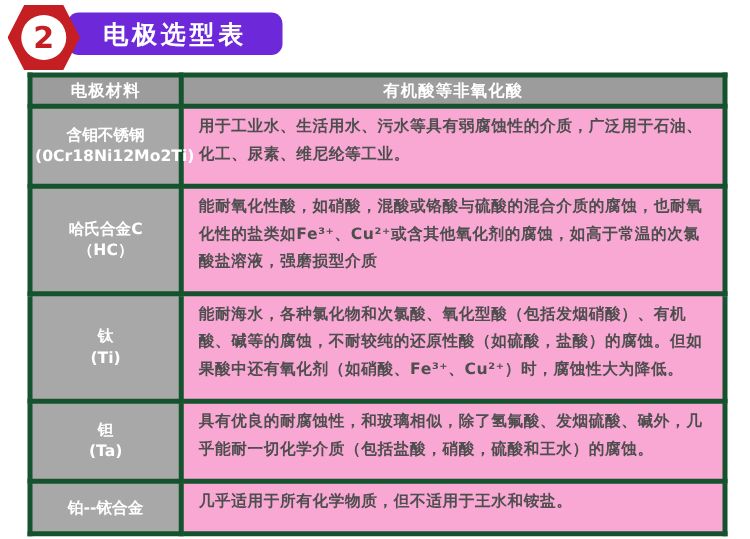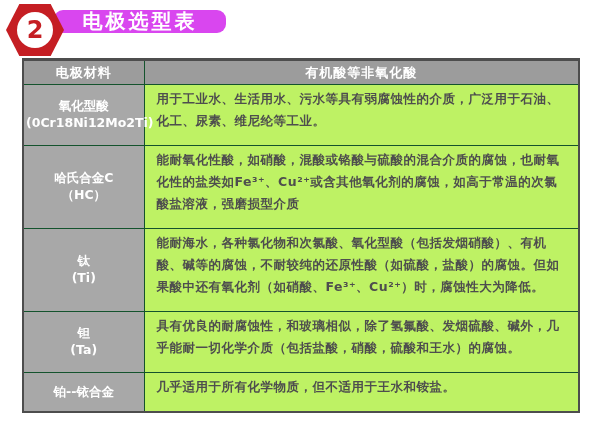--- a/index.html
+++ b/index.html
@@ -12,22 +12,22 @@
     font-family: "DejaVu Sans", sans-serif;
     overflow: hidden;
   }
 
   
   .banner {
     position: absolute;
     left: 54px;
     top: 10px;
     width: 172px;
-    height: 23px;
-    background: #d946ef;
+    height: 34px;
+    background: #6d28d9;
     border-radius: 9px;
     display: flex;
     align-items: center;
     justify-content: center;
     color: #ffffff;
     font-size: 20px;
     font-weight: bold;
     letter-spacing: 3px;
   }
   .badge {
@@ -69,21 +69,21 @@
   table.sel {
     width: 556px;
     border-collapse: collapse;
     table-layout: fixed;
     border: 2px solid #4d4d4d;
     border-top-width: 3px;
   }
   table.sel col.c-mat  { width: 121px; }
   table.sel col.c-desc { width: 435px; }
   table.sel th, table.sel td {
-    border: 1px solid #14532d;
+    border: 4px solid #14532d;
     vertical-align: middle;
   }
   th.hdr {
     background: #9c9c9c;
     color: #ffffff;
     font-size: 13px;
     font-weight: bold;
     height: 25px;
     text-align: center;
     letter-spacing: 1px;
@@ -91,21 +91,21 @@
   td.mat {
     background: #a8a8a8;
     color: #ffffff;
     font-weight: bold;
     font-size: 12.5px;
     text-align: center;
     line-height: 1.35;
     padding: 2px 2px;
   }
   td.desc {
-    background: #bef264;
+    background: #f9a8d4;
     color: #4e4e4e;
     font-weight: bold;
     font-size: 12.5px;
     line-height: 22px;
     letter-spacing: 0.5px;
     padding: 3px 8px 13px 12px;
     text-align: left;
   }
 </style>
 </head>
@@ -130,21 +130,21 @@
           <col class="c-desc">
         </colgroup>
       <tbody>
           <tr style="height:25px;">
         <th class="hdr">电极材料</th>
         <th class="hdr">有机酸等非氧化酸</th>
       </tr>
 
       <tr style="height:45px;">
         <td class="mat">
-          <div>氧化型酸</div>
+          <div>含钼不锈钢</div>
           <div>(0Cr18Ni12Mo2Ti)</div>
         </td>
         <td class="desc">用于工业水、生活用水、污水等具有弱腐蚀性的介质，广泛用于石油、化工、尿素、维尼纶等工业。</td>
       </tr>
 
 
       <tr style="height:70px;">
         <td class="mat">
           <div>哈氏合金C</div>
           <div>（HC）</div>

